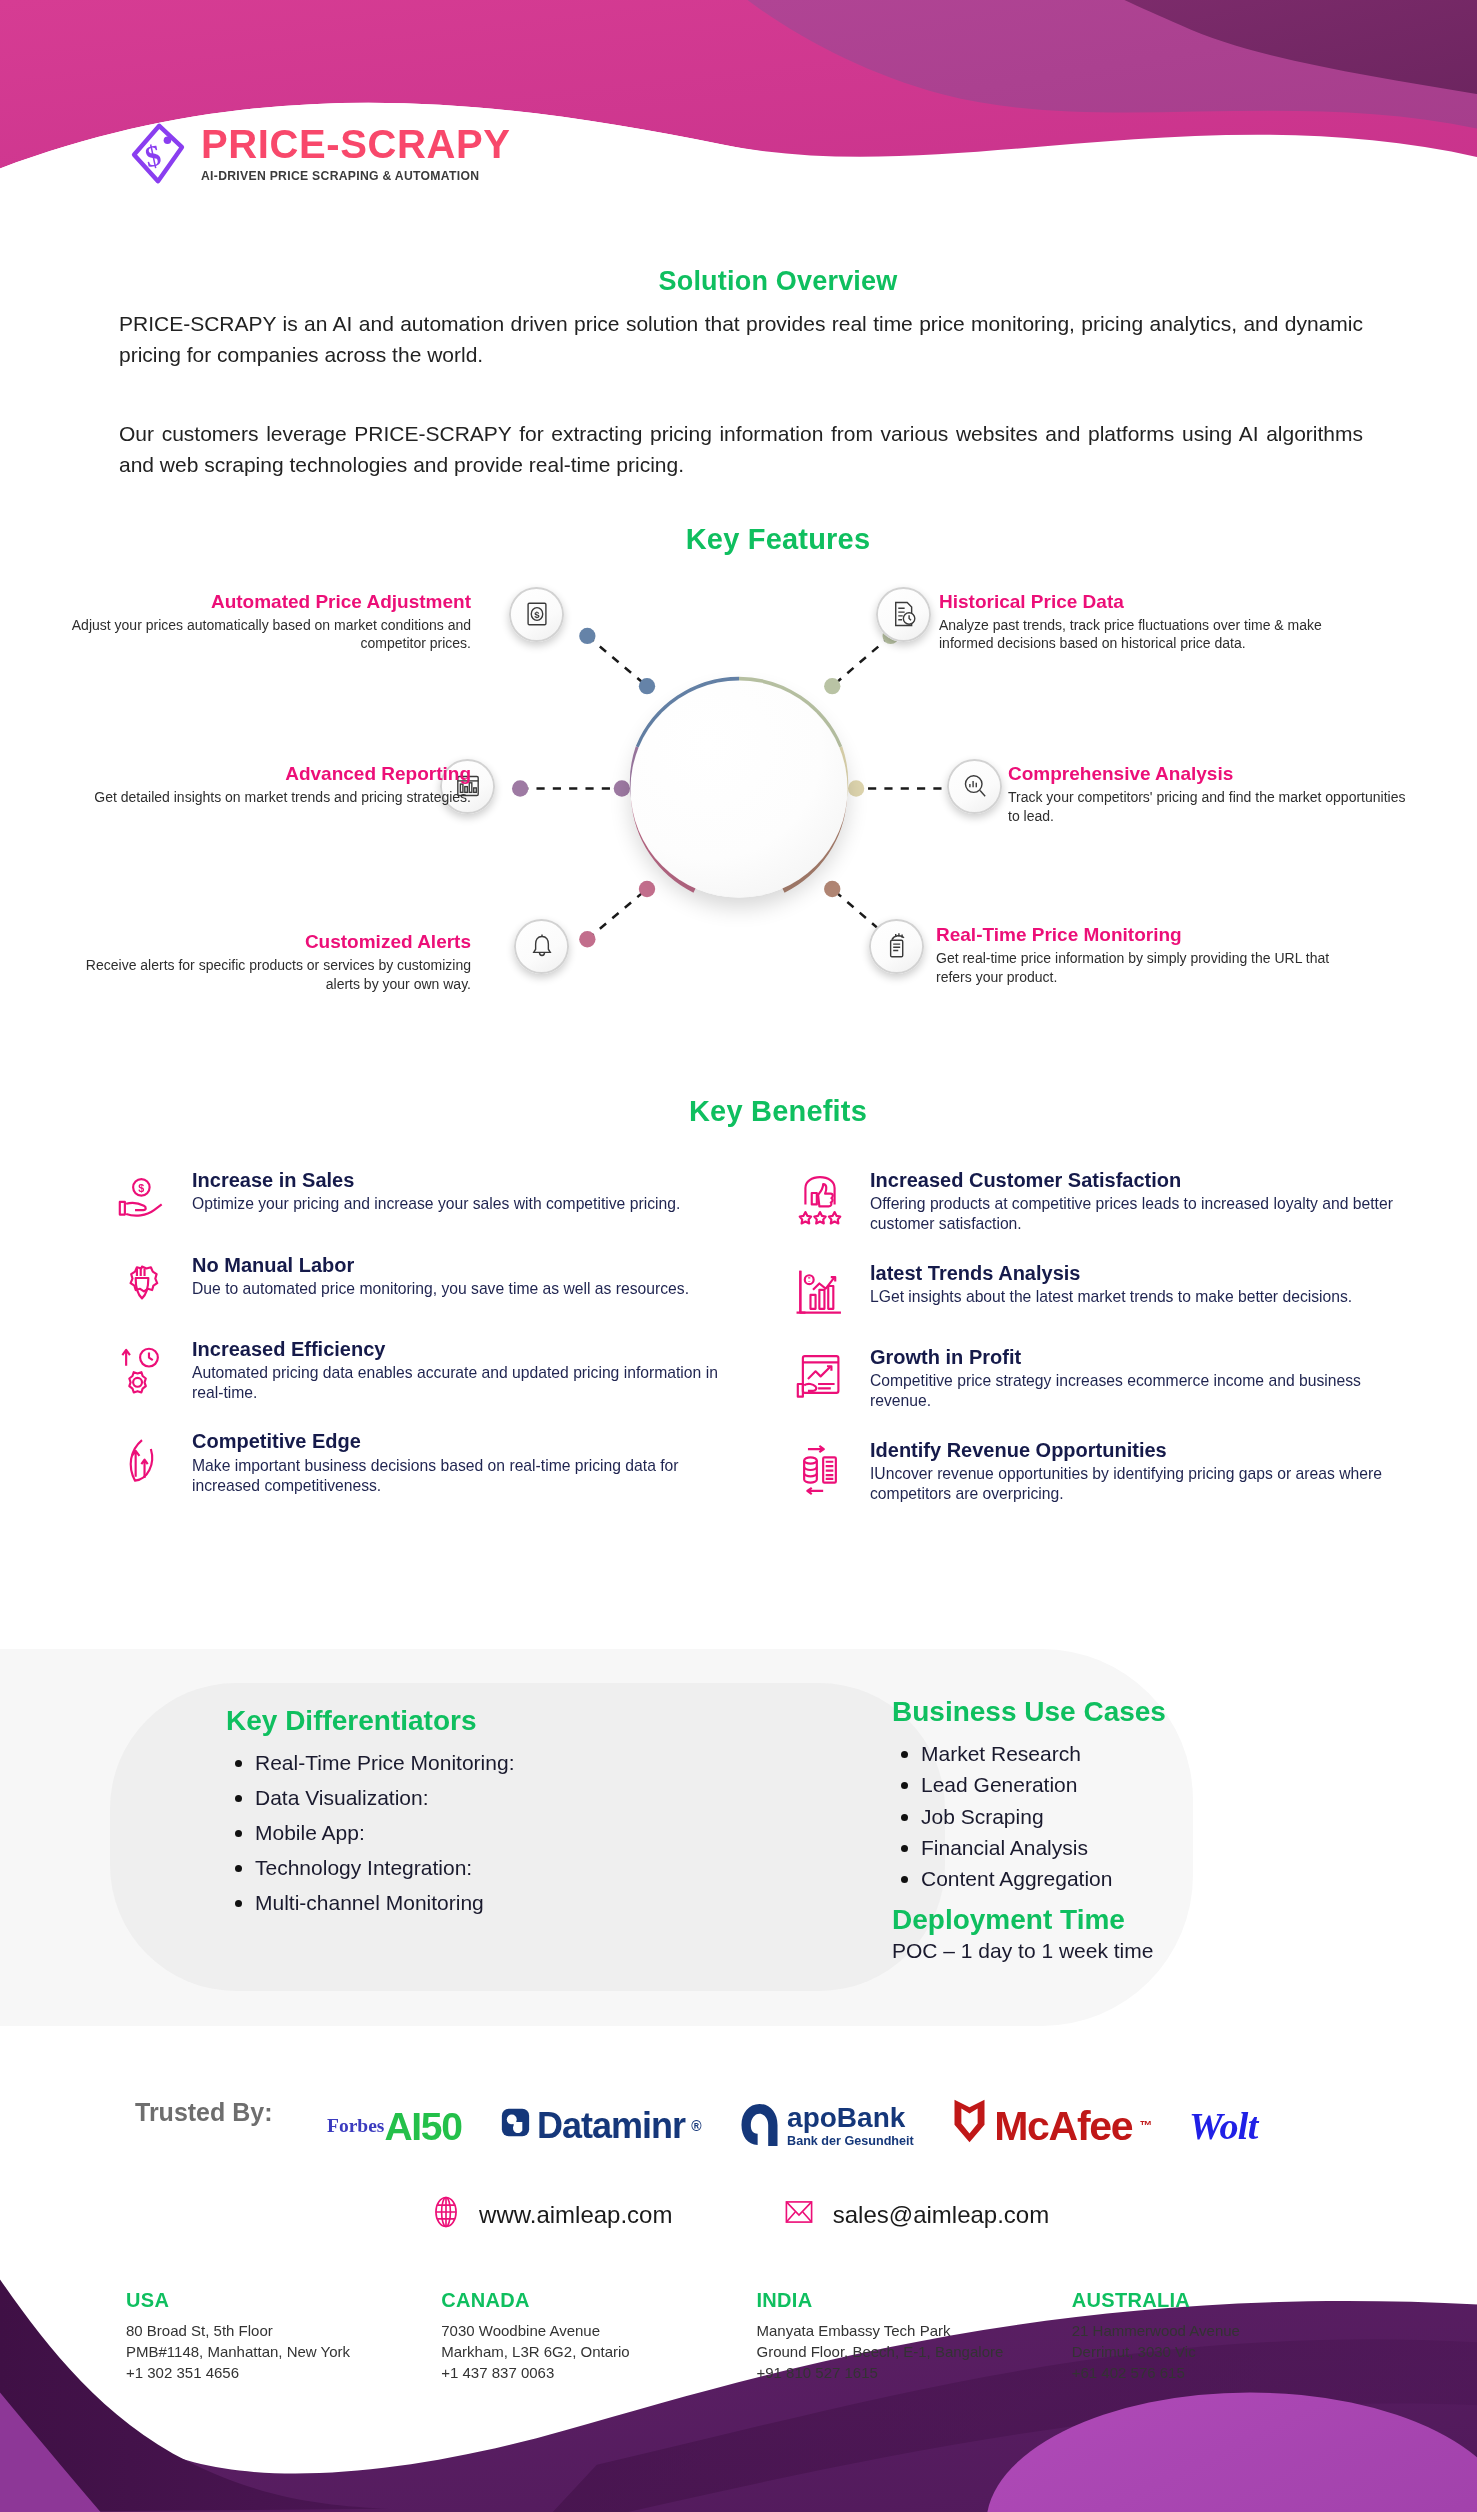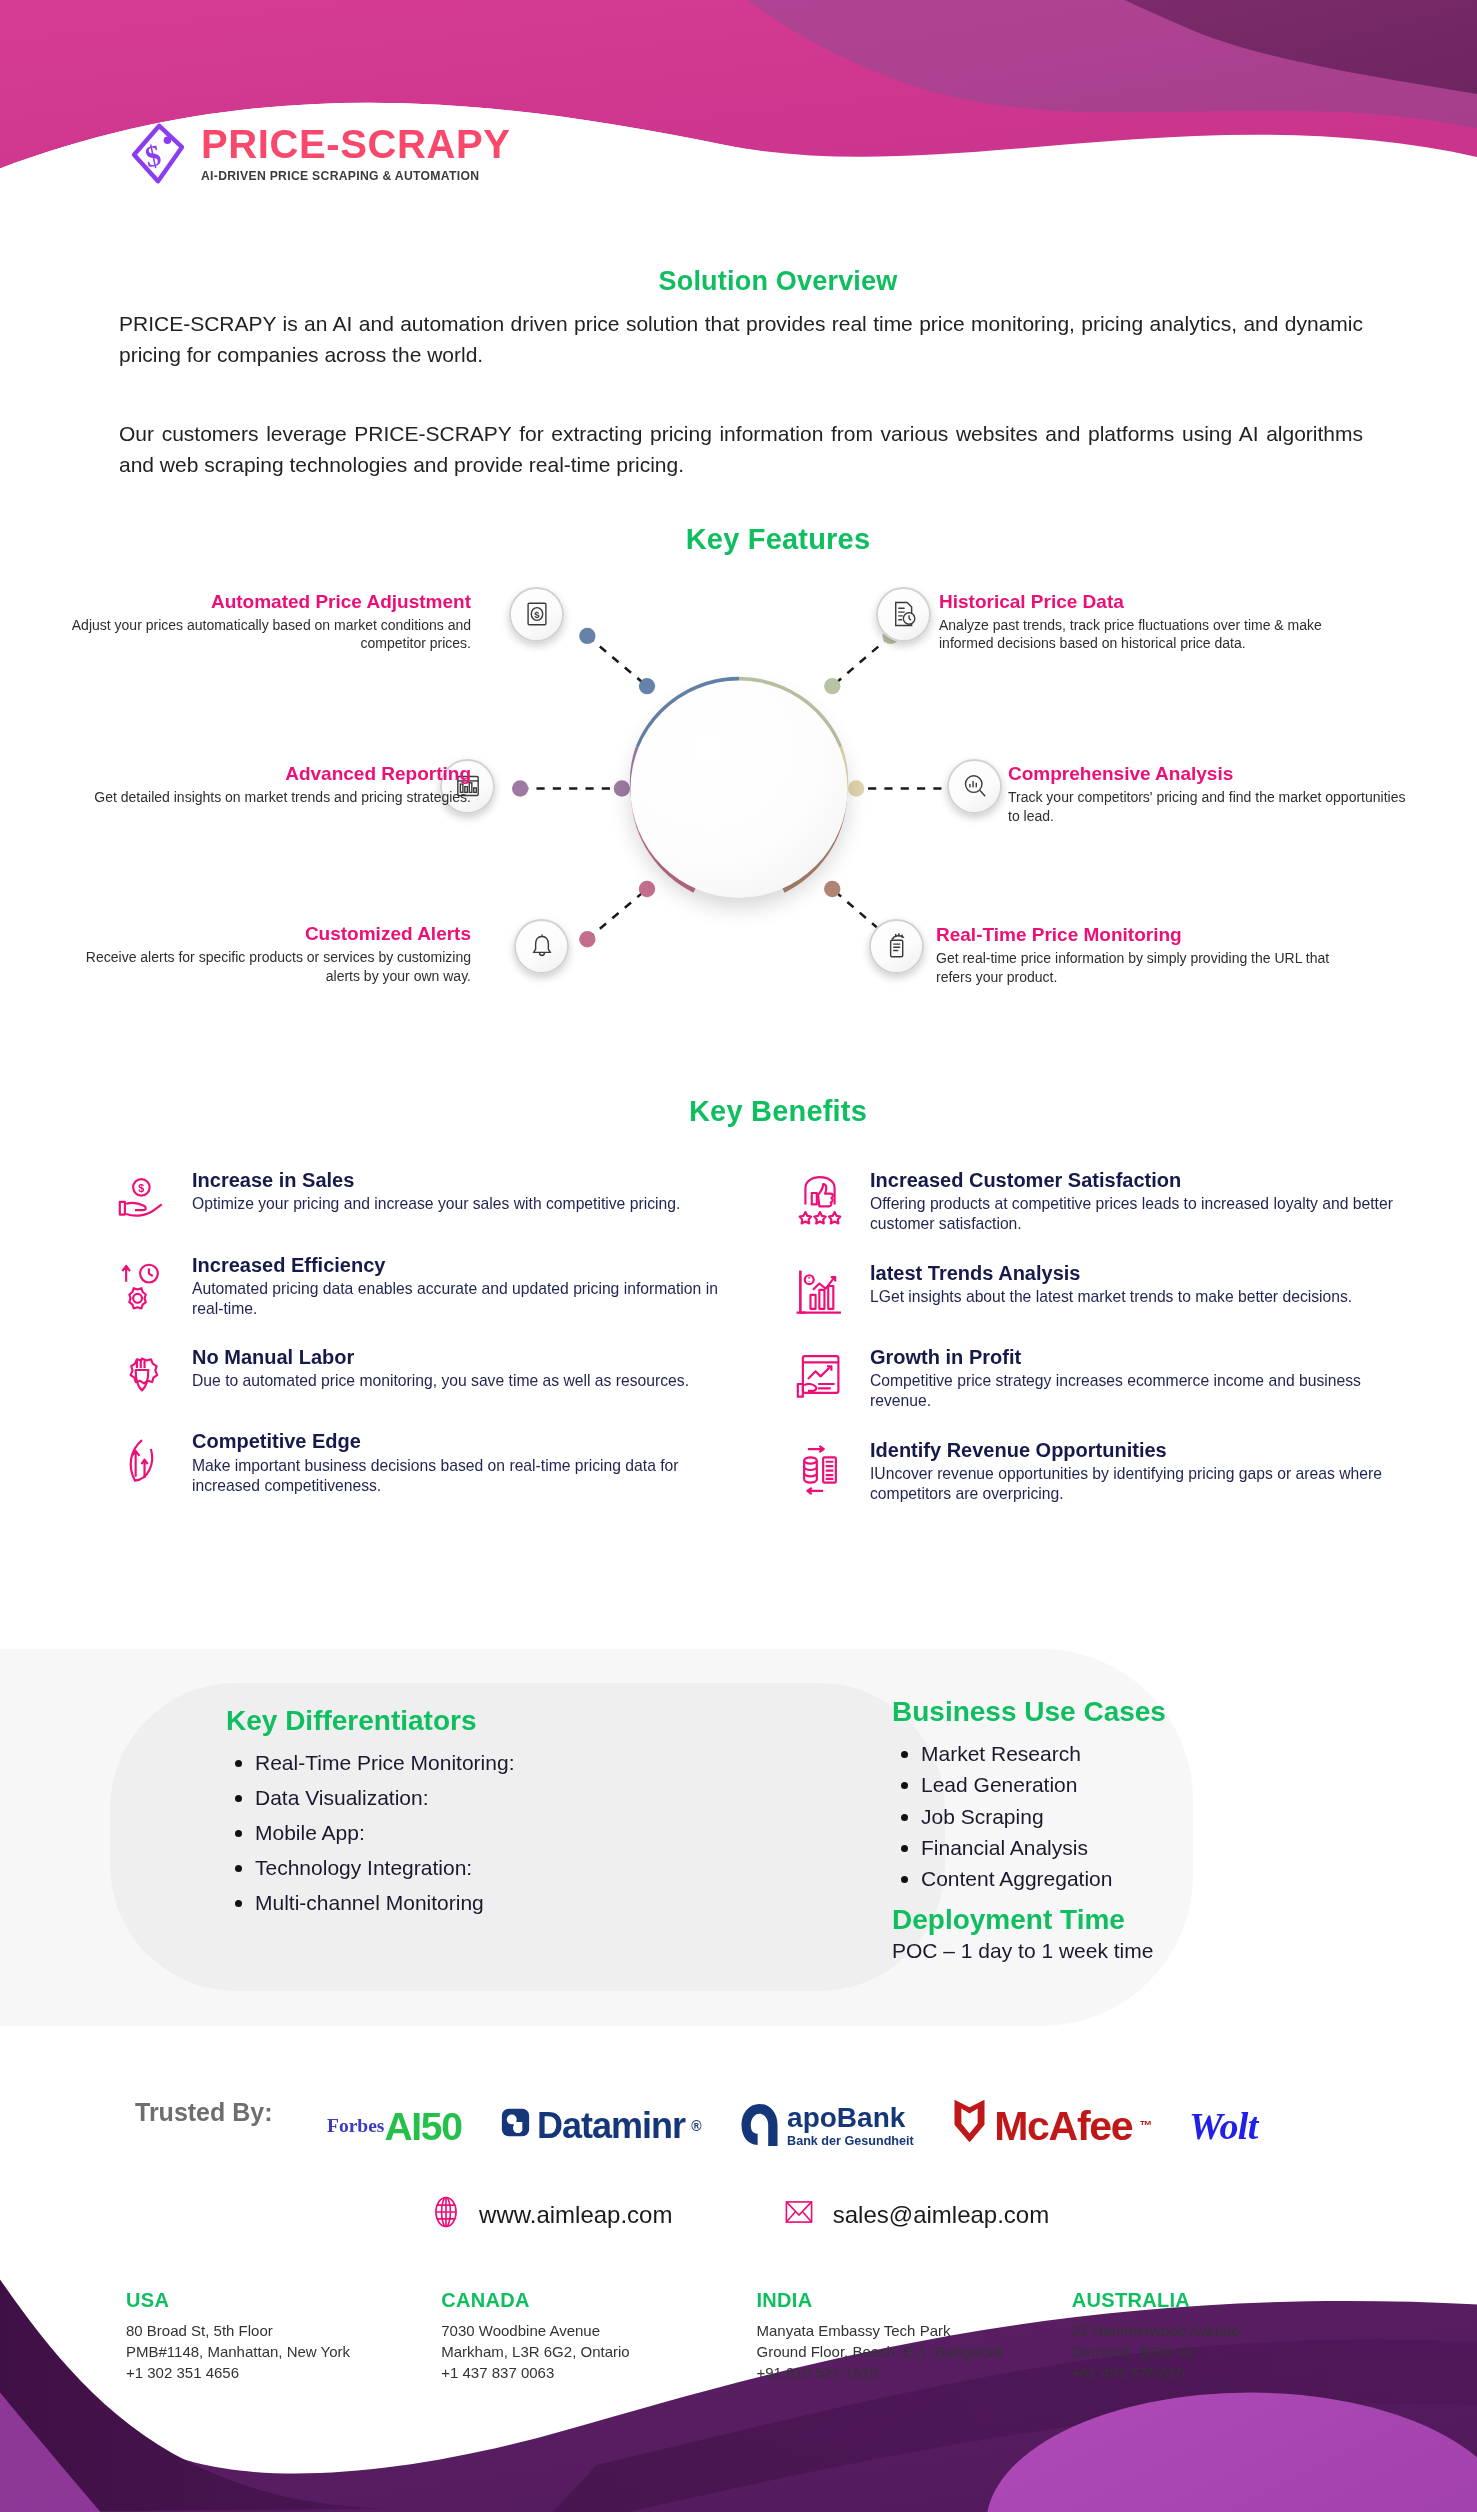--- a/index.html
+++ b/index.html
@@ -61,21 +61,21 @@
   .ftxt { position:absolute; width:402px; }
   .ftxt .ft-h { font-size:19px; font-weight:700; color:#ec0f78; line-height:1.12; margin-bottom:3.8px; }
   .ftxt .ft-b { font-size:14px; line-height:1.33; color:#2e2e2e; }
   .ftxt.right-al { text-align:right; }
   .ftxt.left-al  { text-align:left; }
 
   .ft-1 { left:69px; top:-6.3px; }
   .ft-2 { left:939px; top:-6.3px; }
   .ft-3 { left:69px; top:166px; }
   .ft-4 { left:1008px; top:166px; }
-  .ft-5 { left:69px; top:326px; }
+  .ft-5 { left:69px; top:334px; }
   .ft-6 { left:936px; top:327px; }
 
   
   .ben-grid { position:absolute; top:1168px; left:0; width:1478px; z-index:5; }
   .ben-col { position:absolute; width:628px; }
   .ben-col.left  { left:110px; }
   .ben-col.right { left:788px; }
   .ben-item { display:flex; gap:19px; align-items:flex-start; margin-bottom:26px; }
   .ben-ico { width:63px; flex:none; display:flex; justify-content:center; padding-top:6.3px; }
   .ben-ico svg { width:52px; height:52px; }
@@ -317,44 +317,44 @@
       </span>
       <span class="ben-body">
         <span class="ben-h" style="display:block">Increase in Sales</span>
         <span class="ben-b" style="display:block">Optimize your pricing and increase your sales with competitive pricing.</span>
       </span>
     </div>
 
     <div class="ben-item">
       <span class="ben-ico">
         <svg viewBox="0 0 82 82" fill="none" stroke="#ec0f78" stroke-width="3.4" stroke-linejoin="round">
+          <path d="M41,12 l7,3 l7,-2 l3,7 l6,4 l-2,7 l3,7 l-6,4 l-2,7 l-7,-2 l-6,4 l-6,-4 l-7,2 l-2,-7 l-6,-4 l3,-7 l-2,-7 l6,-4 l3,-7 l7,2 Z"></path>
+          <path d="M33,27 V15 M39,27 V13 M45,27 V15"></path>
+          <path d="M31,30 C31,45 34,56 41,62 C48,56 51,45 51,30 Z"></path>
+        </svg>
+      </span>
+      <span class="ben-body">
+        <span class="ben-h" style="display:block">No Manual Labor</span>
+        <span class="ben-b" style="display:block">Due to automated price monitoring, you save time as well as resources.</span>
+      </span>
+    </div>
+
+    <div class="ben-item">
+      <span class="ben-ico">
+        <svg viewBox="0 0 82 82" fill="none" stroke="#ec0f78" stroke-width="3.4" stroke-linejoin="round">
           <path d="M16,36 V12 M10,19 L16,11 L22,19"></path>
           <circle cx="52" cy="23" r="14"></circle>
           <path d="M52,15 V23 L58,27"></path>
           <path d="M28,46 l6,2 l6,-2 l2,6 l5,4 l-2,6 l2,6 l-5,4 l-2,6 l-6,-2 l-6,2 l-2,-6 l-5,-4 l2,-6 l-2,-6 l5,-4 Z"></path>
           <circle cx="34" cy="62" r="7"></circle>
         </svg>
       </span>
       <span class="ben-body">
         <span class="ben-h" style="display:block">Increased Efficiency</span>
         <span class="ben-b" style="display:block">Automated pricing data enables accurate and updated pricing information in real-time.</span>
-      </span>
-    </div>
-
-    <div class="ben-item">
-      <span class="ben-ico">
-        <svg viewBox="0 0 82 82" fill="none" stroke="#ec0f78" stroke-width="3.4" stroke-linejoin="round">
-          <path d="M41,12 l7,3 l7,-2 l3,7 l6,4 l-2,7 l3,7 l-6,4 l-2,7 l-7,-2 l-6,4 l-6,-4 l-7,2 l-2,-7 l-6,-4 l3,-7 l-2,-7 l6,-4 l3,-7 l7,2 Z"></path>
-          <path d="M33,27 V15 M39,27 V13 M45,27 V15"></path>
-          <path d="M31,30 C31,45 34,56 41,62 C48,56 51,45 51,30 Z"></path>
-        </svg>
-      </span>
-      <span class="ben-body">
-        <span class="ben-h" style="display:block">No Manual Labor</span>
-        <span class="ben-b" style="display:block">Due to automated price monitoring, you save time as well as resources.</span>
       </span>
     </div>
 
     <div class="ben-item">
       <span class="ben-ico">
         <svg viewBox="0 0 82 82" fill="none" stroke="#ec0f78" stroke-width="3.4" stroke-linejoin="round">
           <path d="M41,8 C22,24 18,50 30,72 C50,70 62,46 55,22"></path>
           <path d="M31,66 V26 M25,33 L31,25 L37,33"></path>
           <path d="M45,68 V40 M40,46 L45,39 L50,46"></path>
         </svg>

